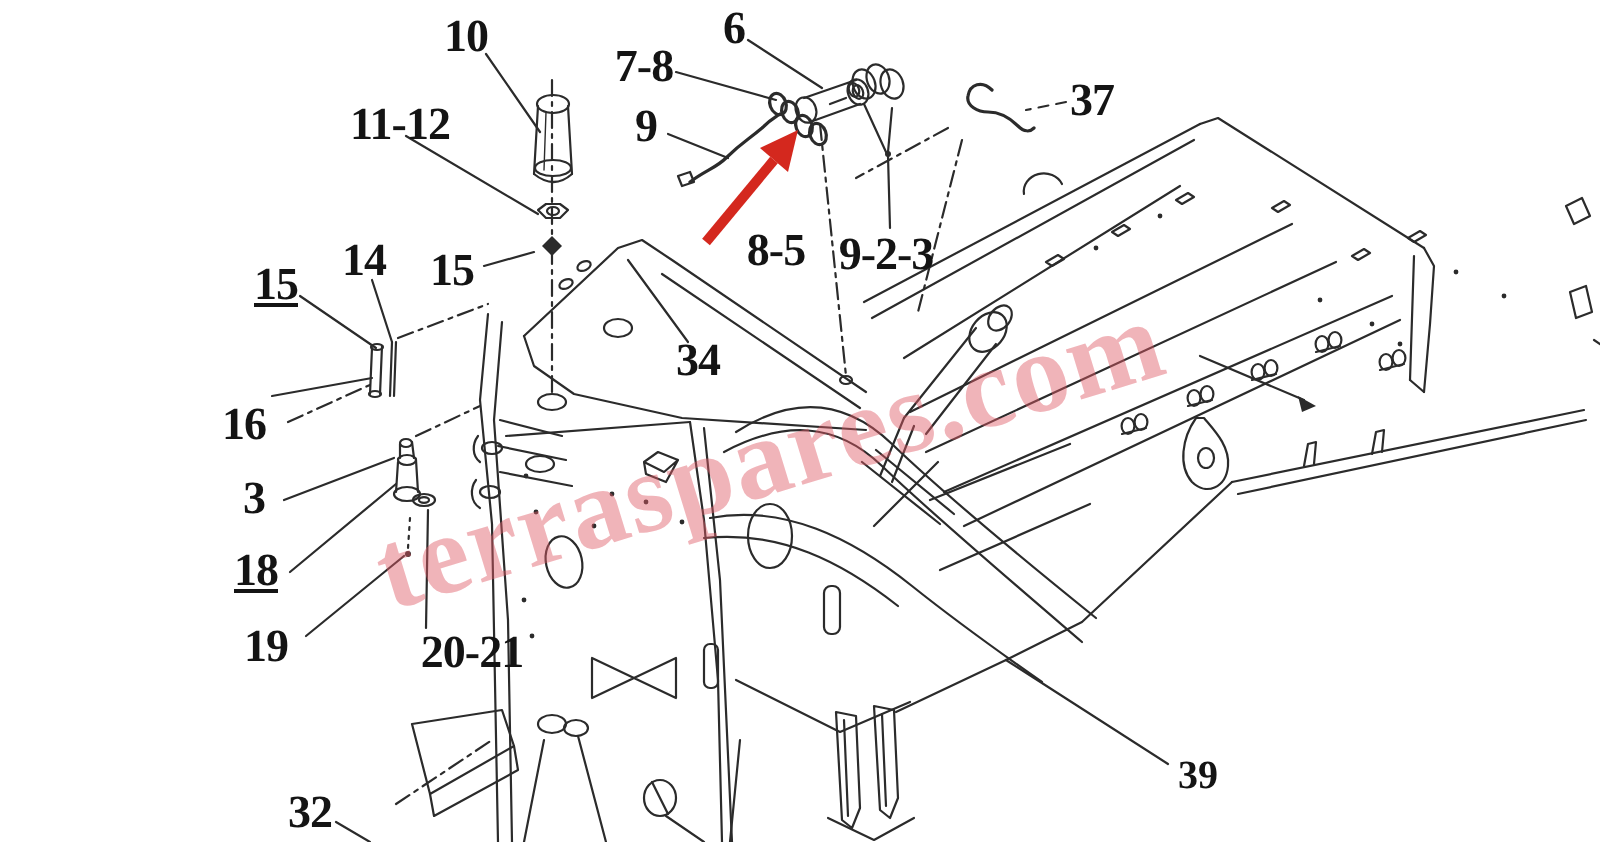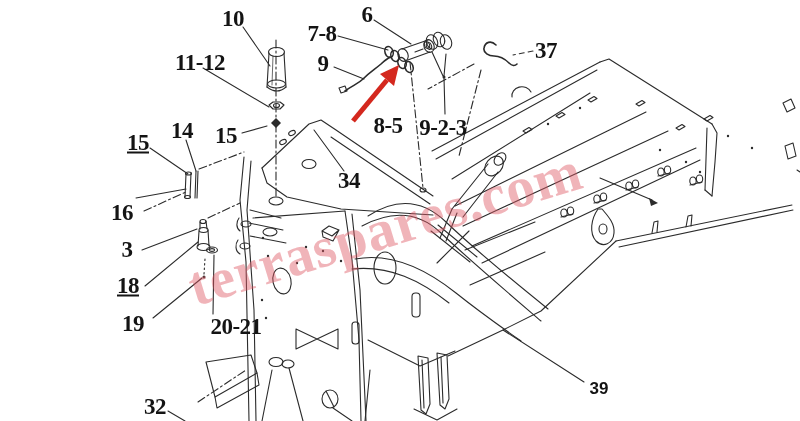--- a/index.html
+++ b/index.html
@@ -2,21 +2,21 @@
 <html><head>
 <meta charset="utf-8">
 <style>
   html,body{margin:0;padding:0;background:#ffffff;}
   #stage{position:relative;width:800px;height:421px;background:#ffffff;overflow:hidden;
          font-family:"Liberation Serif", serif;}
   #drawing{position:absolute;left:0;top:0;}
   .part-label{position:absolute;transform:translate(-50%,-50%);
       font-family:"Liberation Serif", serif;font-weight:bold;font-size:23px;color:#141414;
       white-space:nowrap;letter-spacing:-0.5px;line-height:1;}
-  .part-label.sans{font-family:Liberation Sans, sans-serif;font-size:17px;letter-spacing:0;}
+  .part-label.sans{font-family:Liberation Serif, serif;font-size:20px;letter-spacing:0;}
   #watermark{position:absolute;left:385px;top:228px;
       transform:translate(-50%,-50%) rotate(-17deg);
       font-family:"Liberation Serif", serif;font-weight:bold;font-size:57px;
       color:#e05a66;opacity:0.45;letter-spacing:1px;white-space:nowrap;pointer-events:none;}
   svg .ln{fill:none;stroke:#2b2b2b;stroke-width:1.1;stroke-linecap:round;stroke-linejoin:round;}
   svg .dd{stroke-dasharray:8 3 2 3;}
   svg .dash{stroke-dasharray:5 4;}
   svg .dot{stroke-dasharray:1.5 3;}
   svg .fb{fill:#2b2b2b;stroke:none;}
 </style>

